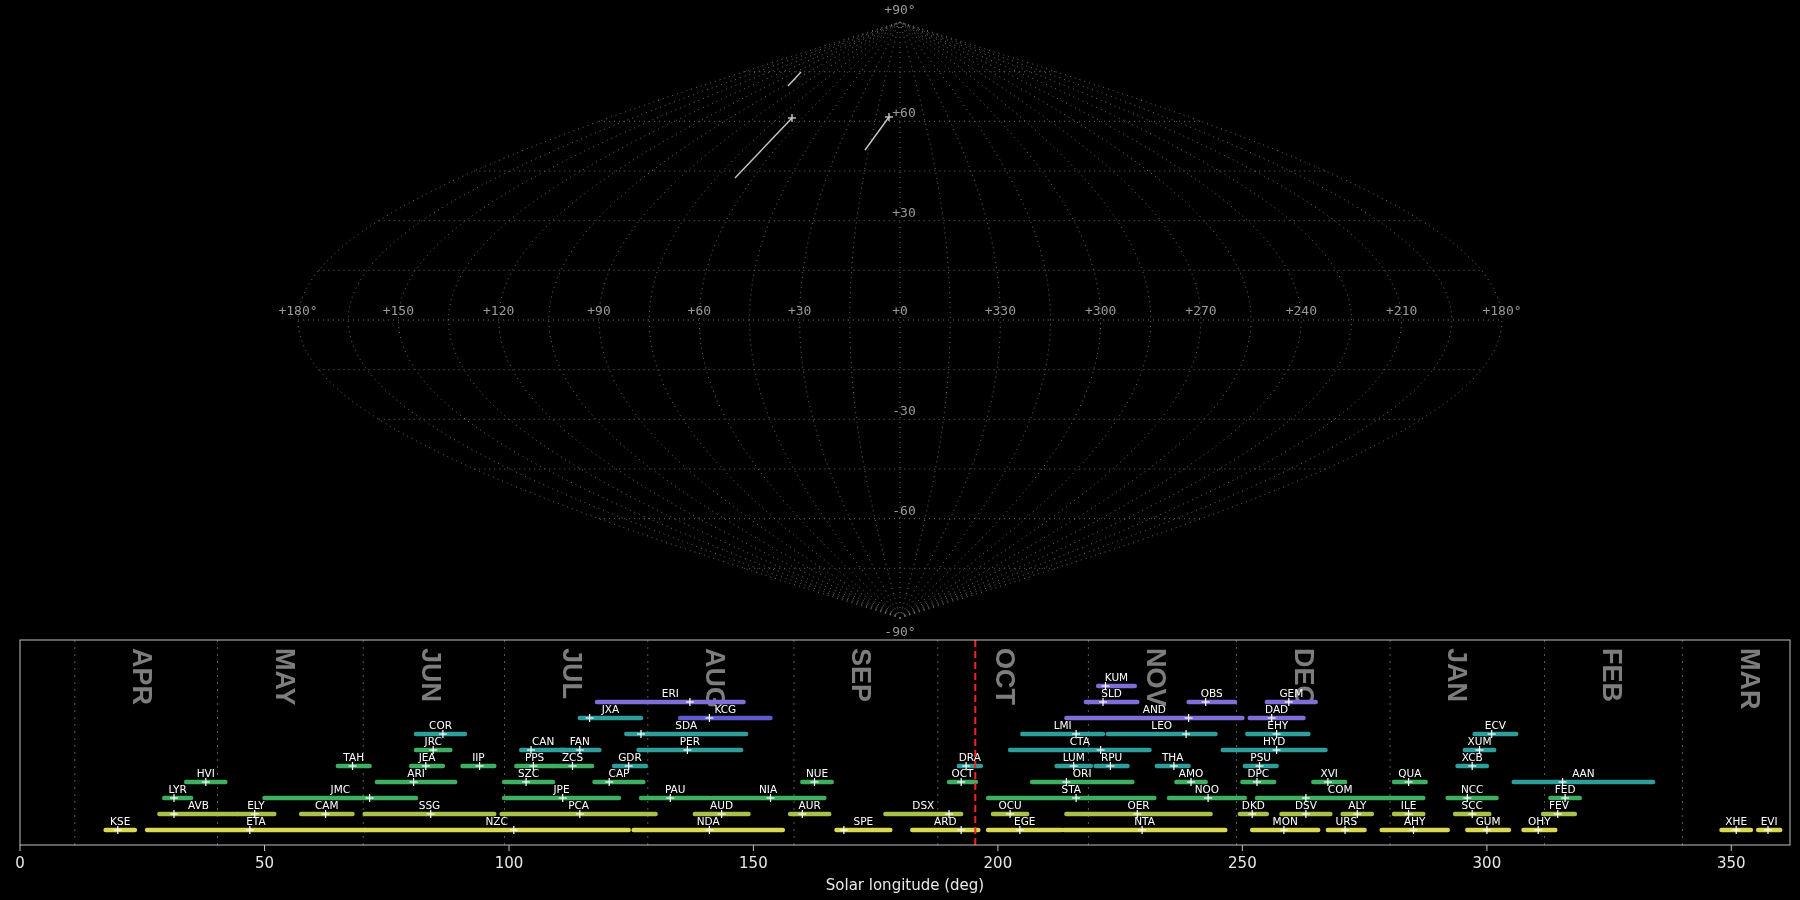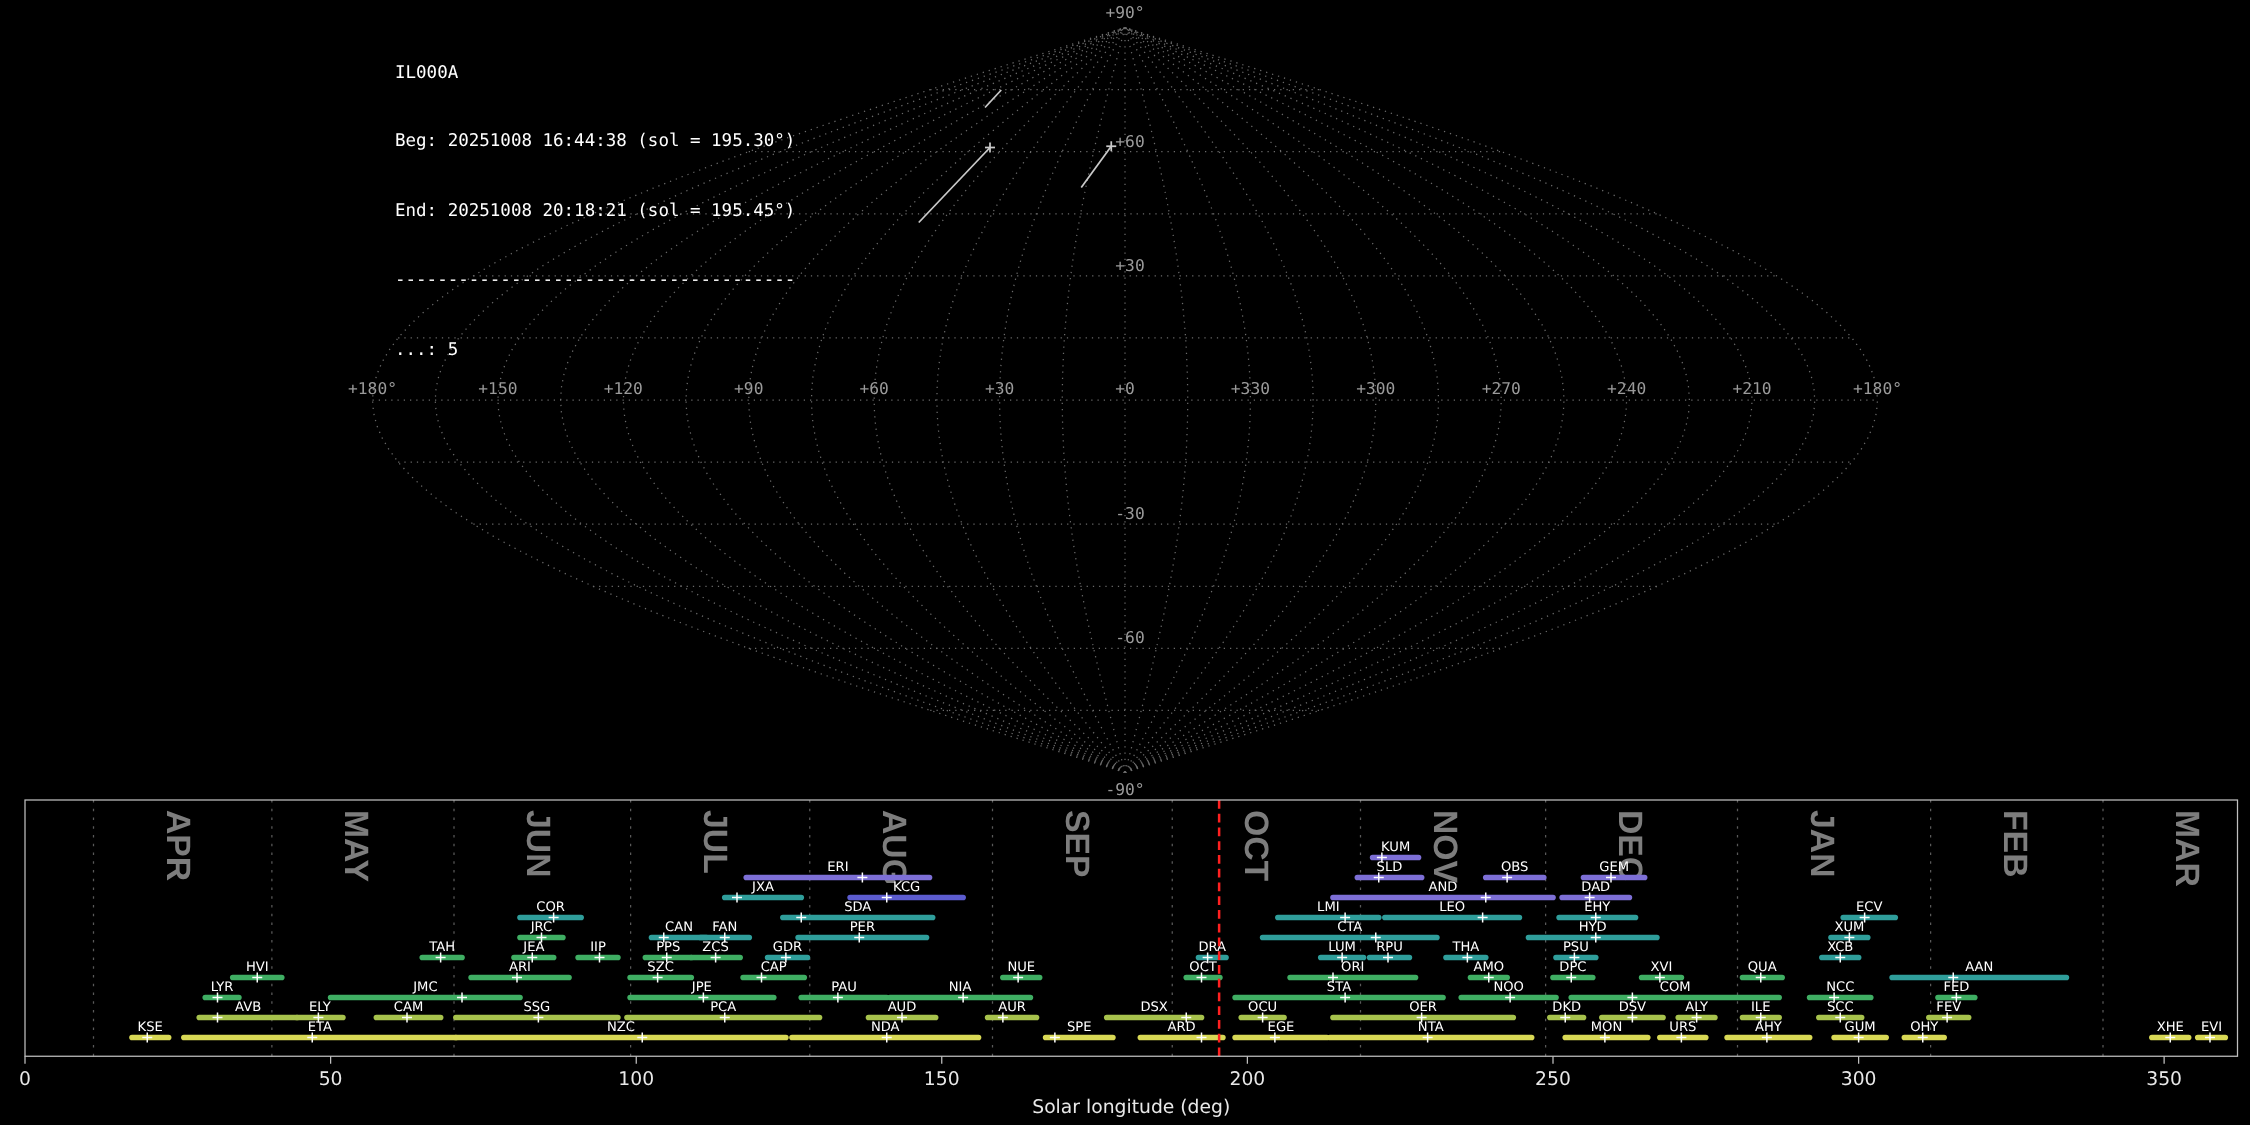--- a/index.html
+++ b/index.html
@@ -9,27 +9,20 @@
     position:absolute;left:316px;top:12px;z-index:5;
     color:#fff;font-family:"DejaVu Sans Mono","Liberation Mono",monospace;
     font-size:14px;line-height:1.32;white-space:pre;
   }
   #plot{position:absolute;left:0;top:0;}
 </style>
 </head>
 <body>
 
 <div class="screen">
-  <div class="obs-header">
-    <div>IL000A</div>
-    <div>Beg: 20251008 16:44:38 (sol = 195.30°)</div>
-    <div>End: 20251008 20:18:21 (sol = 195.45°)</div>
-    <div>--------------------------------------</div>
-    <div>...: 5</div>
-  </div>
   <svg id="plot" viewBox="0 0 1800 900" width="1800" height="900">
       <g stroke="#8f8f8f" fill="none" stroke-width="1" stroke-dasharray="1 4" opacity="0.75">
         <line x1="744.2" y1="568.3" x2="1055.8" y2="568.3"></line>
         <line x1="599.0" y1="518.7" x2="1201.0" y2="518.7"></line>
         <line x1="474.3" y1="469.0" x2="1325.7" y2="469.0"></line>
         <line x1="378.7" y1="419.3" x2="1421.3" y2="419.3"></line>
         <line x1="318.5" y1="369.7" x2="1481.5" y2="369.7"></line>
         <line x1="298.0" y1="320.0" x2="1502.0" y2="320.0"></line>
         <line x1="318.5" y1="270.3" x2="1481.5" y2="270.3"></line>
         <line x1="378.7" y1="220.7" x2="1421.3" y2="220.7"></line>

